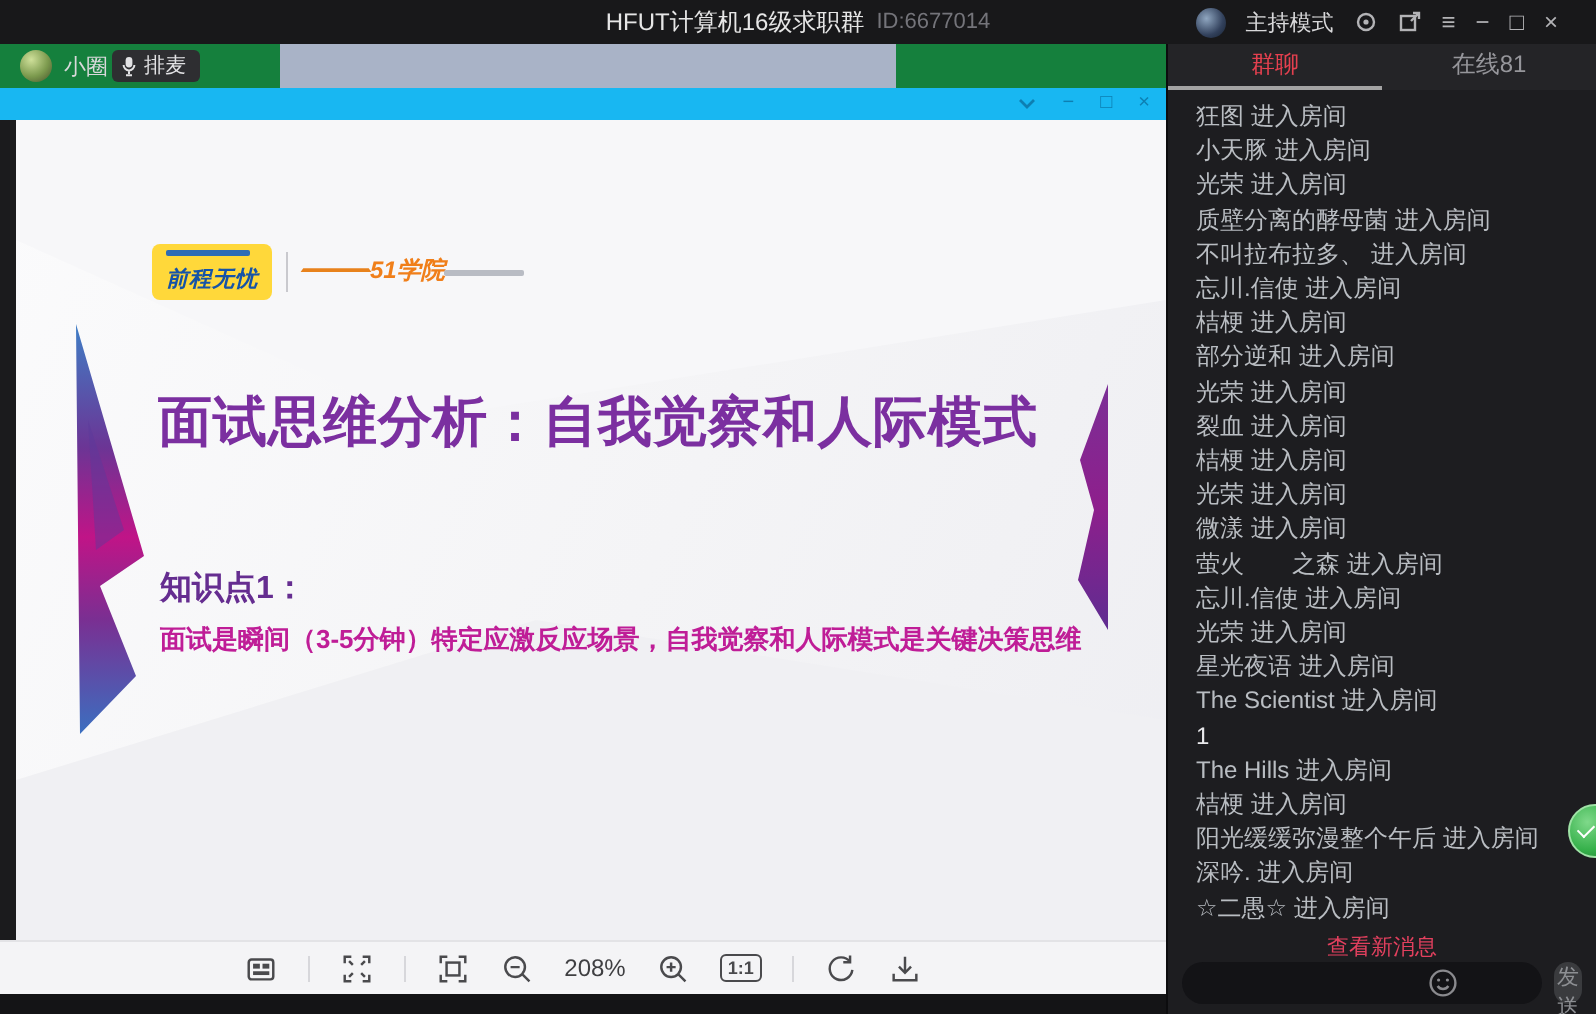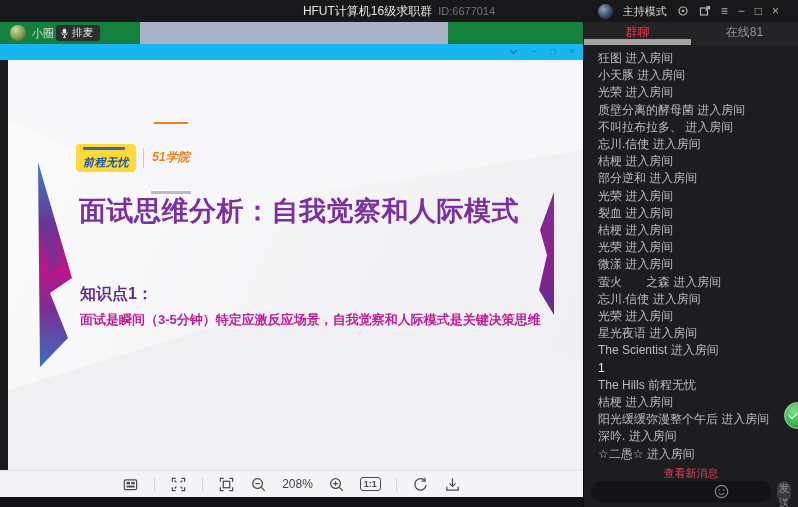--- a/index.html
+++ b/index.html
@@ -32,41 +32,41 @@
   .deck-ctrls .u { font-size:10px; }
 
   .slide-area { position:relative; height:410px; background:#1b1b1d; }
   .slide { position:absolute; left:8px; top:0; right:0; bottom:0; background:linear-gradient(115deg,#fbfbfc 0%,#f4f4f6 55%,#eeeef2 100%); overflow:hidden; }
   .facets { position:absolute; inset:0; }
   .slide-logo { position:absolute; left:36px; top:62px; display:flex; align-items:center; gap:7px;padding-left:32px; }
   .logo-badge { background:#ffd83a; border-radius:4px; padding:3px 7px 2px; position:relative; }
   .logo-badge .micro { display:block; height:2.5px; width:92%; background:#2e6cb5; border-radius:1px; margin-bottom:2px; }
   .logo-badge .txt { color:#1553a8; font-weight:bold; font-style:italic; font-size:11px; letter-spacing:0.5px; }
   .logo-sep { width:1px; height:20px; background:#c9c9ce; }
-  .logo-right { display:flex; flex-direction:column; align-items:center;gap:24px; }
+  .logo-right { display:flex; flex-direction:row; align-items:center; }
   .logo-right .roof { width:34px; height:0; border-top:2.5px solid #e8821c; transform:perspective(8px) rotateX(18deg); margin-bottom:1px; }
   .logo-right .txt { color:#f07f1a; font-weight:bold; font-style:italic; font-size:12px; }
   .logo-right .micro { margin-top:1px; height:2.5px; width:40px; background:#b9bcc4; border-radius:1px; }
   .slide-title { position:absolute; left:71px; top:133px; font-size:27px; font-weight:bold; color:#7b2fa0; letter-spacing:0.5px; white-space:nowrap; }
   .point-label { position:absolute; left:72px; top:224px; font-size:16px; font-weight:bold; color:#652d90; }
   .point-text { position:absolute; left:72px; top:251px; font-size:13px; font-weight:bold; color:#bf1d97; white-space:nowrap; }
 
   .deck-toolbar { height:27px; background:#f4f4f6; border-top:1px solid #e3e3e6; display:flex; align-items:center; justify-content:center; gap:15px; }
   .deck-toolbar svg { display:block; }
   .tool { display:flex; align-items:center; cursor:default; }
   .tool-sep { width:1px; height:13px; background:#d7d7db; }
   .zoom-level { font-size:12px; color:#3f3f42; }
   .ratio-box { font-size:9px; color:#4a4a4d; border:1.3px solid #4a4a4d; border-radius:3px; padding:1px 3px; font-weight:bold; }
   .bottom-strip { height:10px; background:#141416; }
 
   
   .sidebar { position:absolute; left:583px; top:22px; width:215px; height:485px; background:#1d1d20; border-left:1px solid #0c0c0e; overflow:hidden; }
   .tabs { display:flex; height:23px; background:#242427; }
   .tab { flex:1; text-align:center; font-size:12px; line-height:21px; color:#96969b; cursor:default; }
-  .tab.active { color:#e5404f; border-bottom:6px solid #a3a3a3; }
+  .tab.active { color:#e5404f; border-bottom:2px solid #a3a3a3; }
   .chat-list { position:absolute; left:0; right:0; top:25px; bottom:32px; overflow:hidden; padding:3px 0 0 14px; }
   .msg { font-size:12px; line-height:17.2px; color:#b9bdc2; white-space:nowrap; }
   .msg.chat { color:#e9e9ec; }
   .view-new { position:absolute; left:0; right:0; bottom:26px; text-align:center; font-size:11px; color:#e2405e; cursor:pointer; }
   .input-row { position:absolute; left:7px; right:7px; bottom:5px; height:21px; display:flex; align-items:flex-start; gap:6px; }
   .chat-input { flex:1; height:21px; background:#131316; border:none; border-radius:11px; padding:0 28px 0 10px; color:#cfcfd3; font-size:11px; outline:none; }
   .emoji-btn { position:absolute; right:62px; top:3px; width:15px; height:15px; cursor:pointer; }
   .send-btn { width:48px; height:21px; background:#3a3b3e; border:none; border-radius:11px; color:#8d8f93; font-size:11px; cursor:pointer; }
   .float-green { position:absolute; right:-13px; top:380px; width:27px; height:27px; border-radius:50%;
       background:radial-gradient(circle at 35% 32%, #7fd98a, #35b04a 60%, #1f7d33); border:1.5px solid #9fe2a6; }
@@ -247,21 +247,21 @@
         <div class="msg event">裂血 进入房间</div>
         <div class="msg event">桔梗 进入房间</div>
         <div class="msg event">光荣 进入房间</div>
         <div class="msg event">微漾 进入房间</div>
         <div class="msg event">萤火　　之森 进入房间</div>
         <div class="msg event">忘川.信使 进入房间</div>
         <div class="msg event">光荣 进入房间</div>
         <div class="msg event">星光夜语 进入房间</div>
         <div class="msg event">The Scientist 进入房间</div>
         <div class="msg chat">1</div>
-        <div class="msg event">The Hills 前程无忧</div>
+        <div class="msg event">The Hills 进入房间</div>
         <div class="msg event">桔梗 进入房间</div>
         <div class="msg event">阳光缓缓弥漫整个午后 进入房间</div>
         <div class="msg event">深吟. 进入房间</div>
         <div class="msg event">☆二愚☆ 进入房间</div>
       </div>
 
     <div class="view-new">查看新消息</div>
 
     <div class="input-row">
       <input class="chat-input" type="text" style="">

